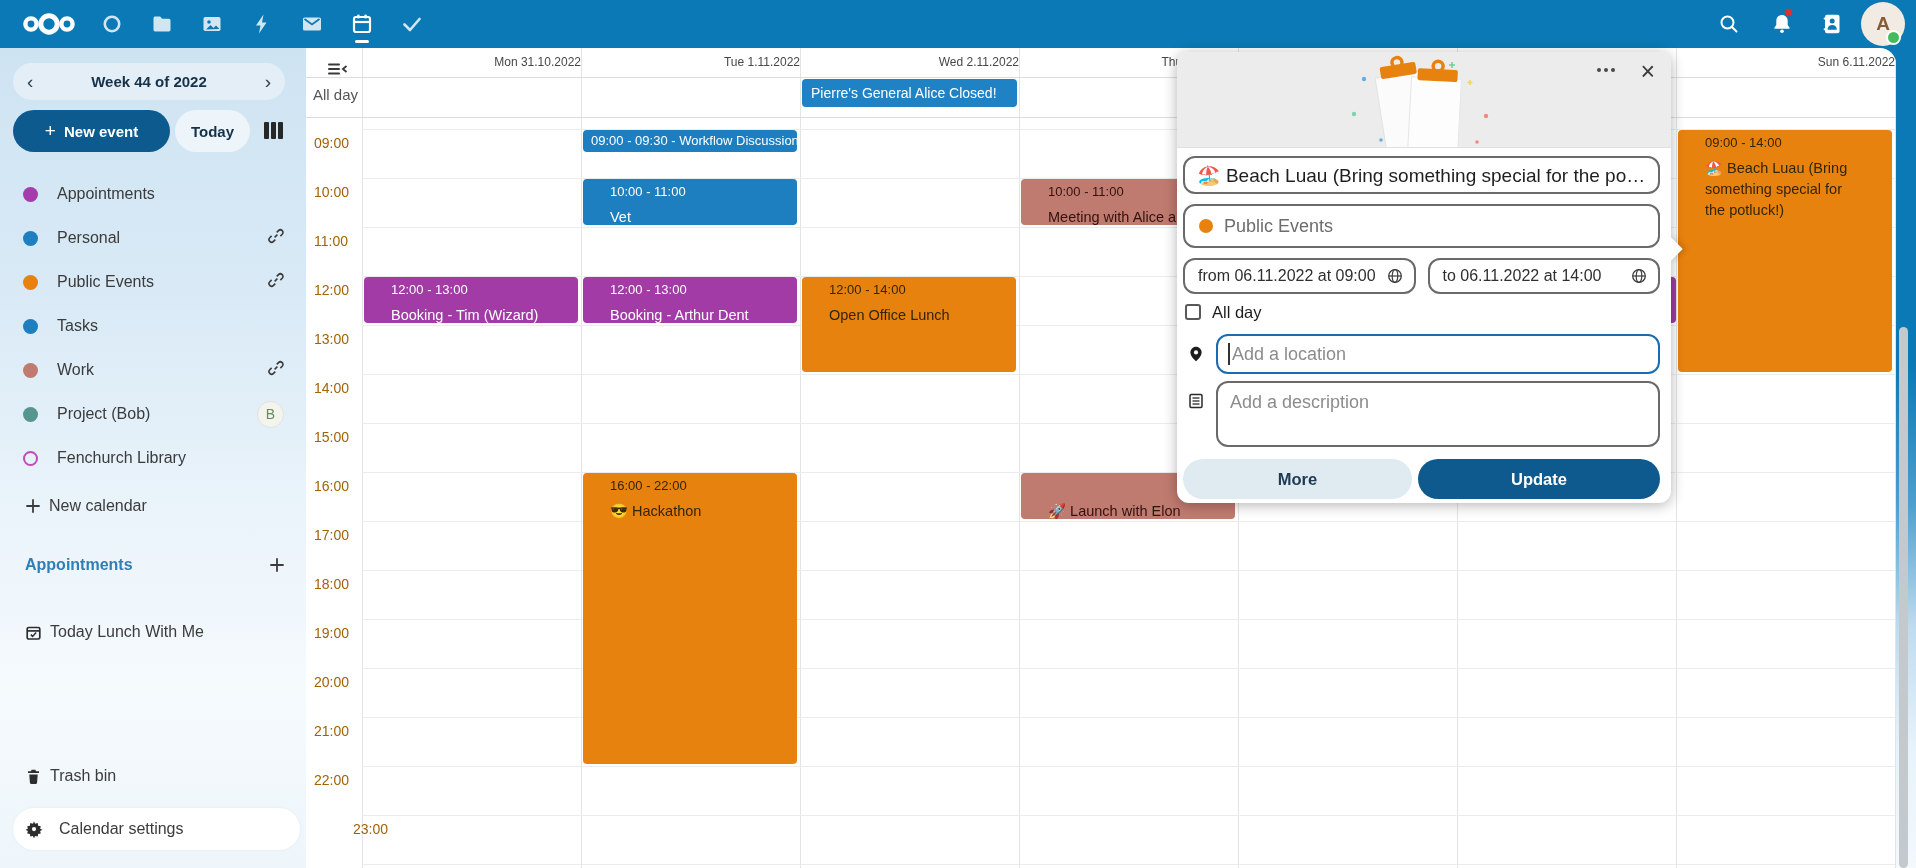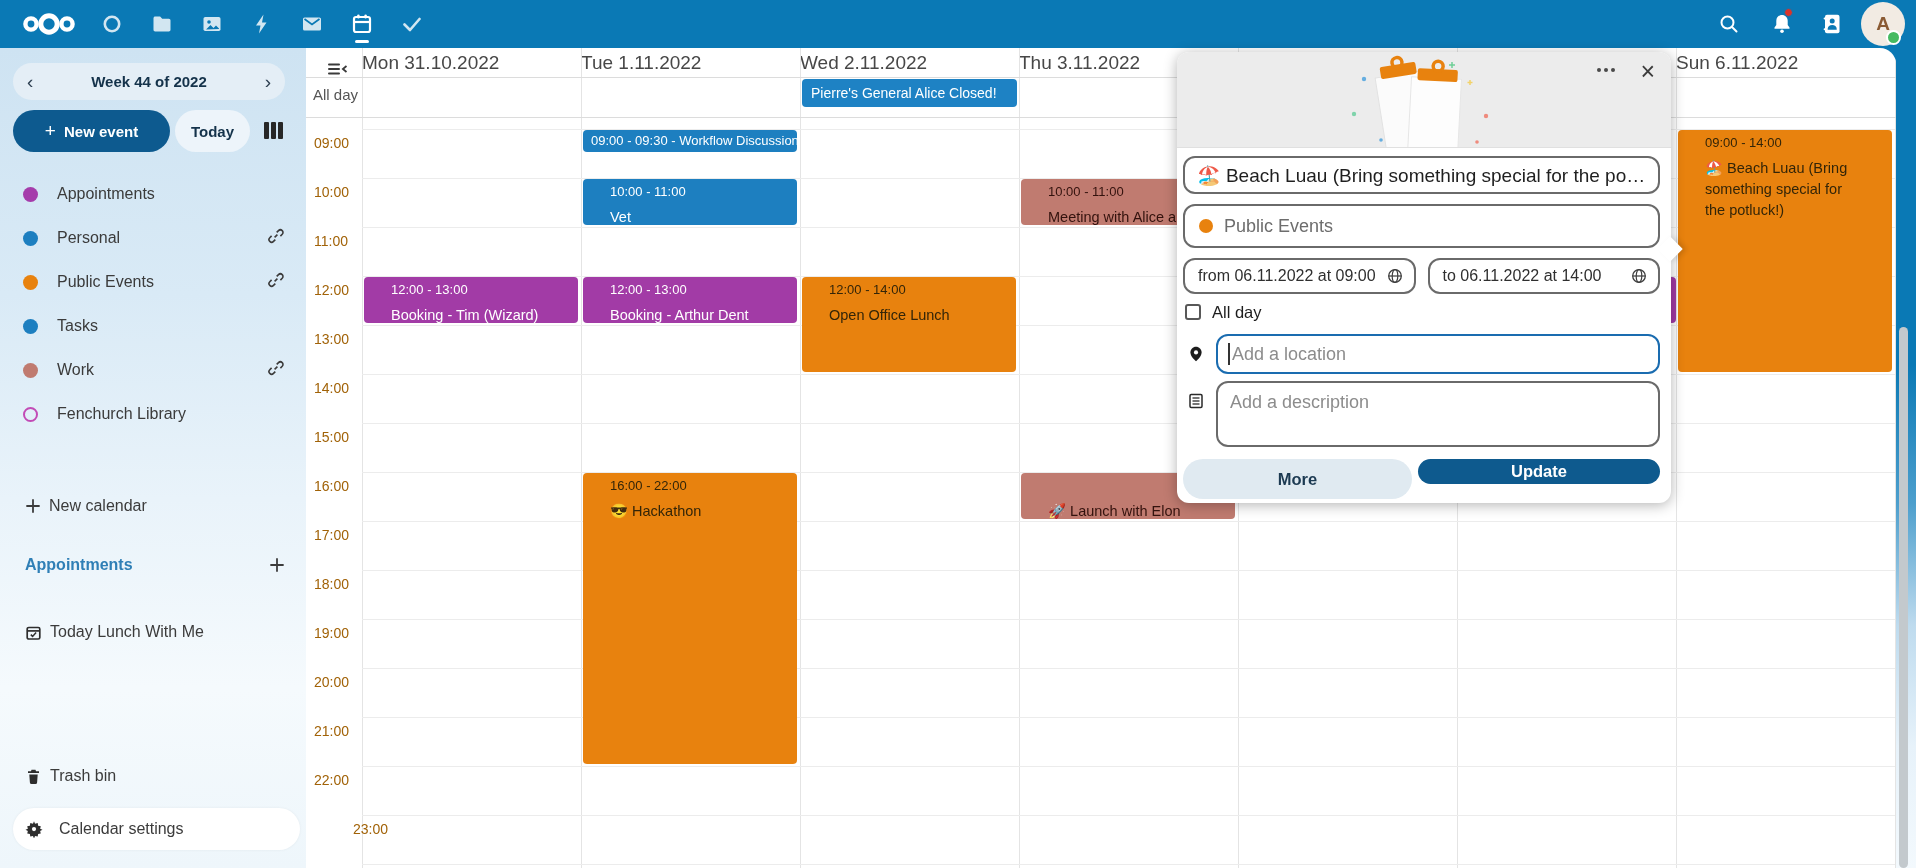--- a/index.html
+++ b/index.html
@@ -47,21 +47,21 @@
   #settings-pill{position:absolute;left:13px;top:760px;width:287px;height:42px;border-radius:21px;background:#fff;
     display:flex;align-items:center;padding:0 0 0 12px;cursor:pointer;box-shadow:0 0 3px rgba(0,0,0,.06)}
   #settings-pill .lbl{margin-left:16px;font-size:16px;color:#3b3b3b}
 
   
   #main{position:absolute;left:306px;top:48px;width:1590px;height:820px;background:#fff;
     border-radius:0 16px 0 0;overflow:hidden;z-index:10}
   .vline{position:absolute;top:0;width:1px;height:820px;background:#e4e4e4}
   .hline{position:absolute;left:56px;width:1533px;height:1px;background:#ececec}
   .hline.strong{left:0;width:1590px;background:#dcdcdc}
-  .day-head{position:absolute;top:0;height:29px;line-height:29px;text-align:left;font-size:19px;color:#474747}
+  .day-head{position:absolute;top:0;height:29px;line-height:29px;text-align:right;font-size:12px;color:#474747}
   #allday-lbl{position:absolute;left:7px;top:38px;font-size:15px;color:#555}
   .hour-lbl{position:absolute;left:8px;font-size:14px;color:#a16207}
   #collapse-ic{position:absolute;left:20px;top:13px;cursor:pointer}
   .adev{position:absolute;top:31px;height:28px;border-radius:4px;line-height:28px;padding:0 9px;font-size:14px;
     white-space:nowrap;overflow:hidden;cursor:pointer;z-index:6}
   .event{position:absolute;border-radius:4px;padding:5px 27px;overflow:hidden;cursor:pointer;z-index:6}
   .event .ev-time{font-size:13px;margin-bottom:8px;white-space:nowrap}
   .event .ev-title{font-size:14.5px;line-height:21px}
   .event.oneline{padding:3px 8px;font-size:13px;white-space:nowrap}
 
@@ -97,21 +97,21 @@
     font-family:"Liberation Sans",sans-serif;color:#222}
   #loc-input::placeholder{color:#8c8c8c}
   #loc-wrap{position:relative;flex:1;display:flex}
   #caret{position:absolute;left:12px;top:9px;width:1.5px;height:22px;background:#333}
   #desc-row{margin-top:7px}
   #desc-input{flex:1;height:66px;border:2px solid #6a6a6a;border-radius:12px;font-size:18px;padding:9px 12px;resize:none;outline:none;
     font-family:"Liberation Sans",sans-serif;color:#222}
   #desc-input::placeholder{color:#8c8c8c}
   #btn-row{margin-top:12px;display:flex;gap:6px}
   #more-btn{width:229px;height:40px;border:none;border-radius:21px;background:#e0eaf1;color:#1c3a52;font-weight:bold;font-size:16.5px;cursor:pointer}
-  #update-btn{flex:1;height:25px;border:none;border-radius:21px;background:#0e5a8e;color:#fff;font-weight:bold;font-size:16.5px;cursor:pointer}
+  #update-btn{flex:1;height:40px;border:none;border-radius:21px;background:#0e5a8e;color:#fff;font-weight:bold;font-size:16.5px;cursor:pointer}
 </style>
 </head>
 <body>
 
 <div id="topbar">
   <span id="logo">
     <svg width="58" height="28" viewBox="0 0 58 28">
       <circle cx="11" cy="14" r="5.6" fill="none" stroke="#fff" stroke-width="4.4"></circle>
       <circle cx="29" cy="14" r="8.2" fill="none" stroke="#fff" stroke-width="5"></circle>
       <circle cx="47" cy="14" r="5.6" fill="none" stroke="#fff" stroke-width="4.4"></circle>
@@ -227,20 +227,25 @@
       <div class="cal-row">
         <span class="cal-dot" style="background: rgb(192, 123, 112);"></span>
         <span class="cal-lbl">Work</span>
         <span class="cal-side"><svg width="16" height="16" viewBox="0 0 16 16">
             <g fill="none" stroke="#3c3c3c" stroke-width="1.6">
               <path d="M6.6 9.4L9.4 6.6"></path>
               <path d="M7.3 11.6l-1.8 1.8a2.6 2.6 0 01-3.7-3.7l1.8-1.8"></path>
               <path d="M8.7 4.4l1.8-1.8a2.6 2.6 0 013.7 3.7l-1.8 1.8"></path>
             </g>
           </svg></span>
+      </div>
+      <div class="cal-row">
+        <span class="cal-dot" style="background: rgb(86, 149, 144);"></span>
+        <span class="cal-lbl">Project (Bob)</span>
+        <span class="cal-side badge-b">B</span>
       </div>
       <div class="cal-row">
         <span class="cal-dot" style="border: 2px solid rgb(194, 75, 182); background: transparent;"></span>
         <span class="cal-lbl">Fenchurch Library</span>
       </div>
     </div>
 
   <div class="side-row" style="top:438px">
     <svg width="16" height="16" viewBox="0 0 16 16">
         <path d="M8 2v12M2 8h12" stroke="#3c3c3c" stroke-width="1.8" stroke-linecap="round" fill="none"></path>

